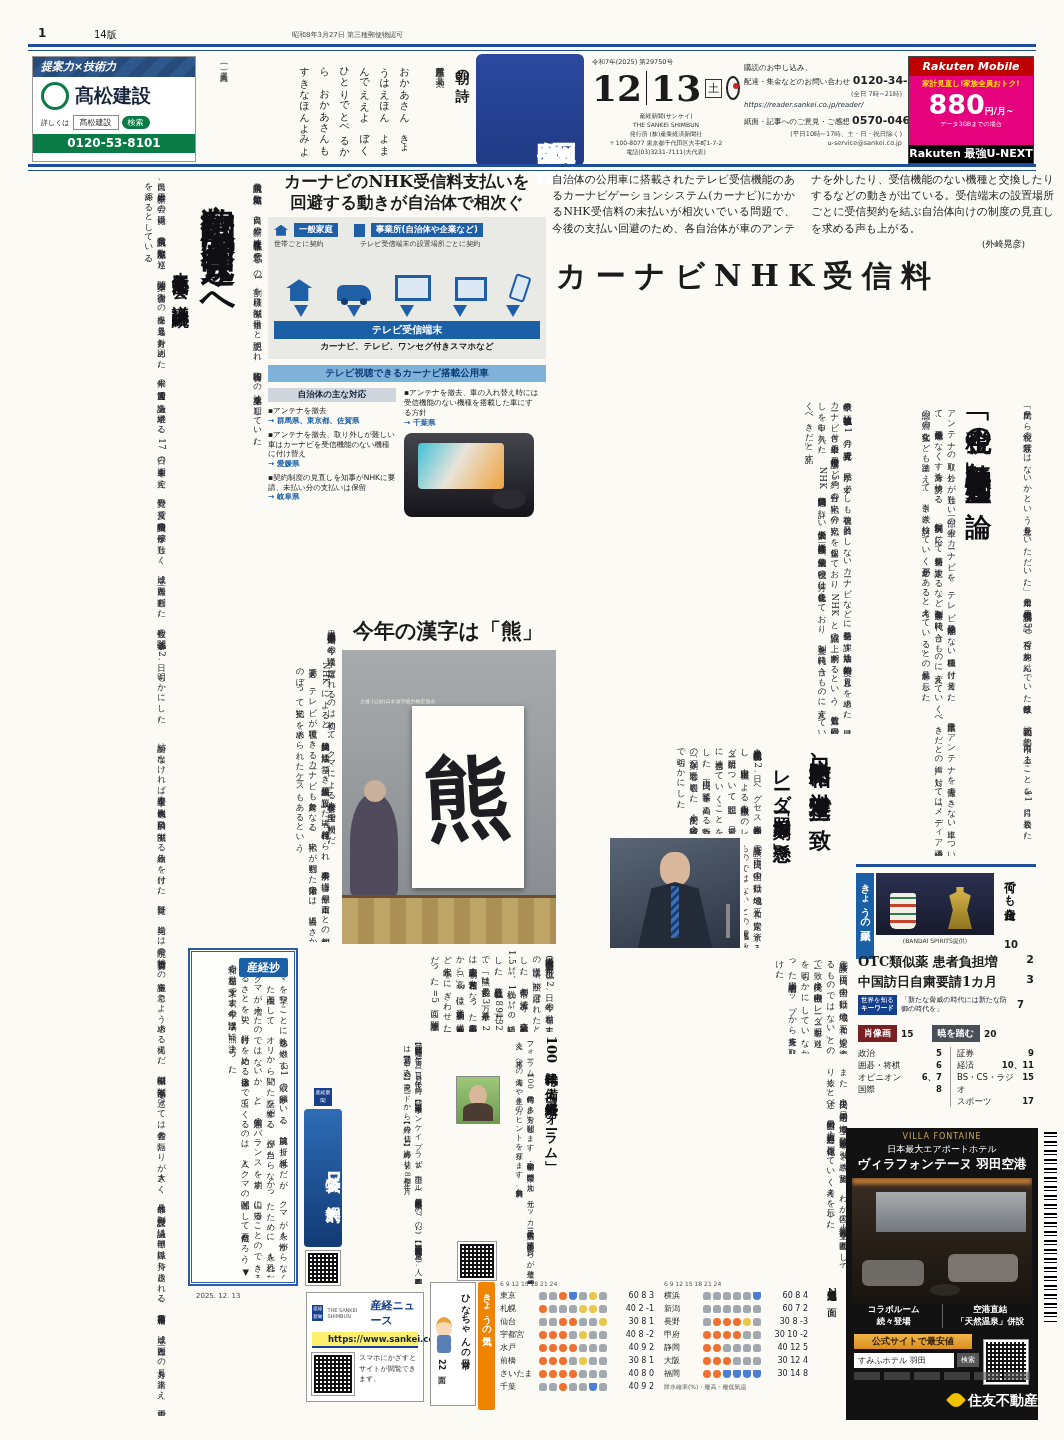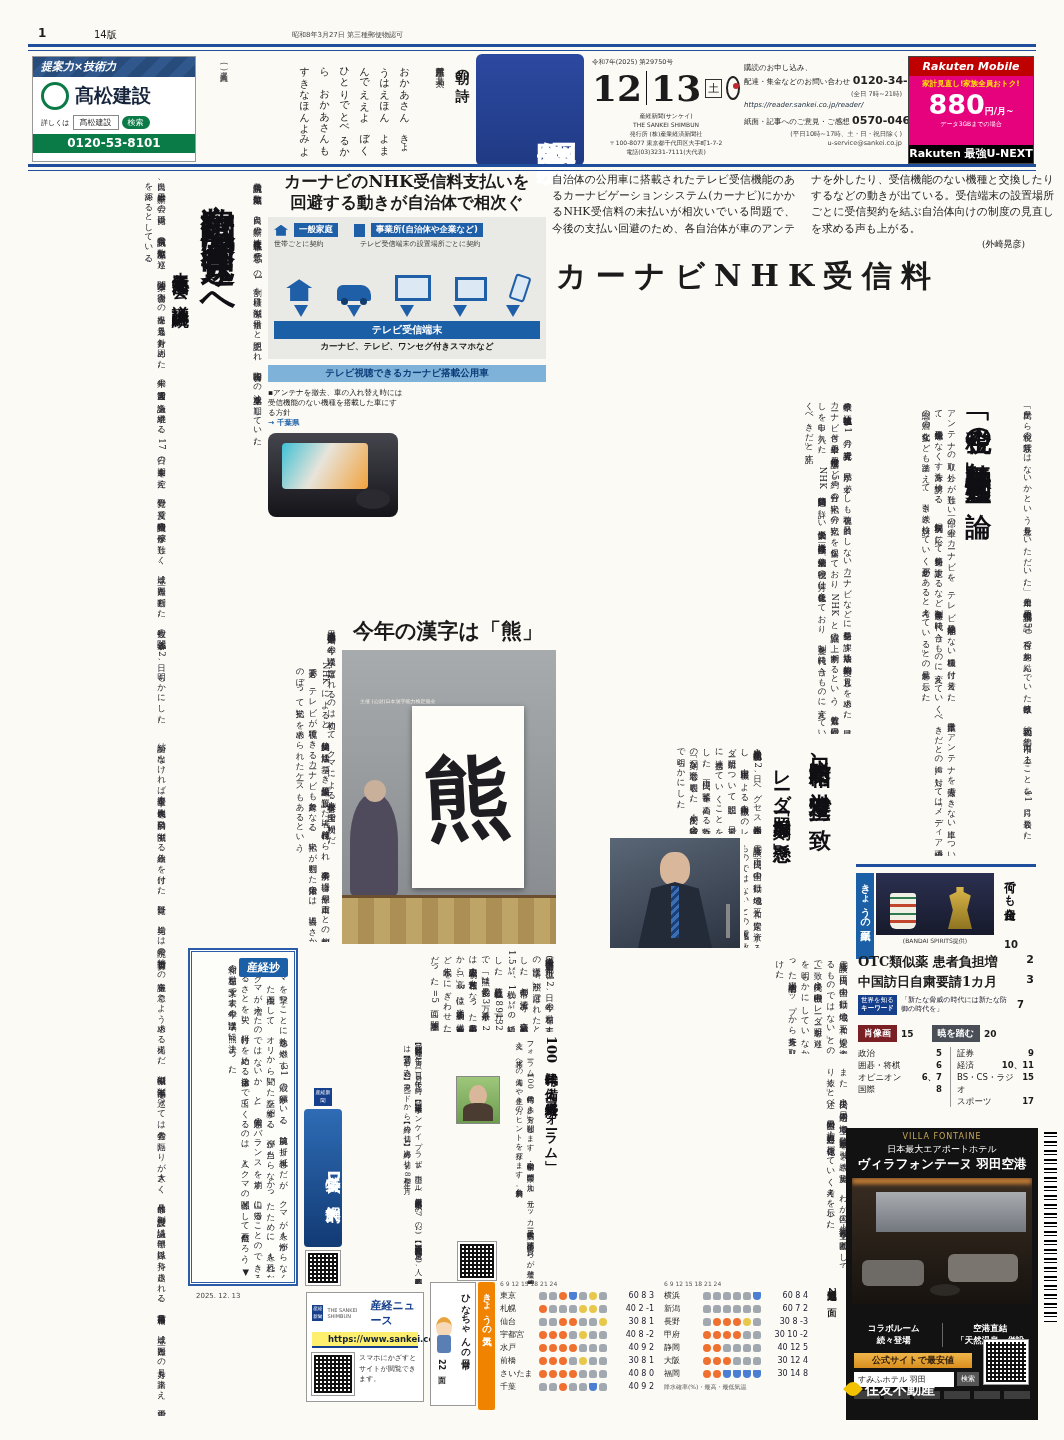--- a/index.html
+++ b/index.html
@@ -143,20 +143,29 @@
         <span class="arrow-down"></span>
         <span class="arrow-down"></span>
         <span class="arrow-down"></span>
         <span class="arrow-down"></span>
       </div>
       <div style="background:#1b5fa6;color:#fff;font-weight:bold;font-size:10px;text-align:center;padding:2px 0;margin-top:4px;">テレビ受信端末</div>
       <div style="font-size:8.5px;font-weight:bold;text-align:center;margin-top:2px;">カーナビ、テレビ、ワンセグ付きスマホなど</div>
     </div>
     <div style="background:#7fb2d9;color:#0b3c78;font-weight:bold;font-size:9.5px;text-align:center;padding:2px 0;margin-top:6px;">テレビ視聴できるカーナビ搭載公用車</div>
     <div style="display:flex;margin-top:6px;gap:8px;">
+      <div style="width:128px;">
+        <div style="background:#cfd6dd;color:#14233c;font-weight:bold;font-size:8.5px;text-align:center;padding:1px 0;margin-bottom:4px;">自治体の主な対応</div>
+        <div style="font-size:7.5px;line-height:1.3;">▪<span>アンテナを撤去</span><br>
+          <b style="color:#1b5fa6;">→ 群馬県、東京都、佐賀県</b></div>
+        <div style="font-size:7.5px;line-height:1.3;margin-top:4px;">▪<span>アンテナを撤去、取り外しが難しい車はカーナビを受信機能のない機種に付け替え</span><br>
+          <b style="color:#1b5fa6;">→ 愛媛県</b></div>
+        <div style="font-size:7.5px;line-height:1.3;margin-top:4px;">▪<span>契約制度の見直しを知事がNHKに要請、未払い分の支払いは保留</span><br>
+          <b style="color:#1b5fa6;">→ 岐阜県</b></div>
+      </div>
       <div style="width:136px;">
         <div style="font-size:7.5px;line-height:1.3;">▪<span>アンテナを撤去、車の入れ替え時には受信機能のない機種を搭載した車にする方針</span><br>
           <b style="color:#1b5fa6;">→ 千葉県</b></div>
         <div style="margin-top:6px;width:130px;height:84px;border-radius:8px;background:linear-gradient(180deg,#45454d,#141419);position:relative;">
           <span style="position:absolute;left:14px;top:10px;width:86px;height:46px;border-radius:4px;background:linear-gradient(120deg,#3fc1d4,#e8e4da 45%,#f0a23c);"></span>
           <span style="position:absolute;right:8px;bottom:8px;width:34px;height:20px;border-radius:50%;background:#2a2a30;"></span>
         </div>
       </div>
     </div>
   </div>
@@ -343,38 +352,38 @@
     <div style="text-align:center;font-size:8px;color:#c8a85a;padding-top:4px;letter-spacing:1px;">VILLA FONTAINE</div>
     <div style="text-align:center;font-size:9px;margin-top:2px;">日本最大エアポートホテル</div>
     <div style="text-align:center;font-size:12.5px;font-weight:bold;">ヴィラフォンテーヌ 羽田空港</div>
     <div style="margin:5px 6px 0;height:126px;position:relative;background:linear-gradient(180deg,#3a2d22,#17130f);overflow:hidden;">
       <span style="position:absolute;left:0;top:0;width:100%;height:6px;background:#c97f35;filter:blur(2px);"></span>
       <span style="position:absolute;left:24px;top:14px;width:150px;height:40px;background:linear-gradient(#cfd8e0,#8a93a0);opacity:.75;"></span>
       <span style="position:absolute;left:10px;bottom:18px;width:62px;height:26px;background:#6e6a66;border-radius:6px;"></span>
       <span style="position:absolute;right:14px;bottom:22px;width:70px;height:28px;background:#7a756f;border-radius:6px;"></span>
       <span style="position:absolute;left:78px;bottom:8px;width:30px;height:12px;background:#2d2a26;border-radius:50%;"></span>
     </div>
-    <div style="display:flex;margin-top:19px;">
+    <div style="display:flex;margin-top:0;">
       <div style="flex:1;text-align:center;font-size:8.5px;font-weight:bold;line-height:1.4;border-right:1px solid #666;">
         <div>コラボルーム</div>
         <div>続々登場</div>
       </div>
       <div style="flex:1;text-align:center;font-size:8.5px;font-weight:bold;line-height:1.4;">
         <div>空港直結</div>
         <div>「天然温泉」併設</div>
       </div>
     </div>
     <div style="margin:6px 8px 0;width:118px;height:15px;background:linear-gradient(#f0b54a,#d98f1f);color:#32200a;font-size:9px;font-weight:bold;text-align:center;line-height:15px;">公式サイトで最安値</div>
     <div style="margin:4px 8px 0;display:flex;align-items:center;gap:3px;">
       <span style="background:#fff;color:#222;font-size:8px;padding:2px 4px;width:92px;">すみふホテル 羽田</span>
       <span style="background:#555;color:#fff;font-size:7px;padding:2px 4px;">検索</span>
     </div>
     <div class="qr" style="position:absolute;right:10px;top:212px;width:40px;height:40px;"></div>
     <div style="margin:4px 8px 0;height:8px;background:repeating-linear-gradient(90deg,#5a5a5a 0 26px,transparent 26px 30px);opacity:.6;"></div>
-    <div style="position:absolute;left:0;bottom:22px;width:100%;text-align:left;">
+    <div style="position:absolute;left:0;bottom:11px;width:100%;text-align:right;">
       <span style="display:inline-block;width:14px;height:14px;background:#f2c200;border-radius:50% 0 50% 0;transform:rotate(45deg);vertical-align:middle;"></span>
       <span style="font-size:14px;font-weight:bold;vertical-align:middle;">住友不動産</span>
     </div>
   </div>
 
   <div class="abs" style="left:1044px;top:1132px;width:13px;height:190px;background:repeating-linear-gradient(180deg,#000 0 2px,#fff 2px 4px,#000 4px 5px,#fff 5px 9px);"></div>
 
 </div>
 
 </body></html>

